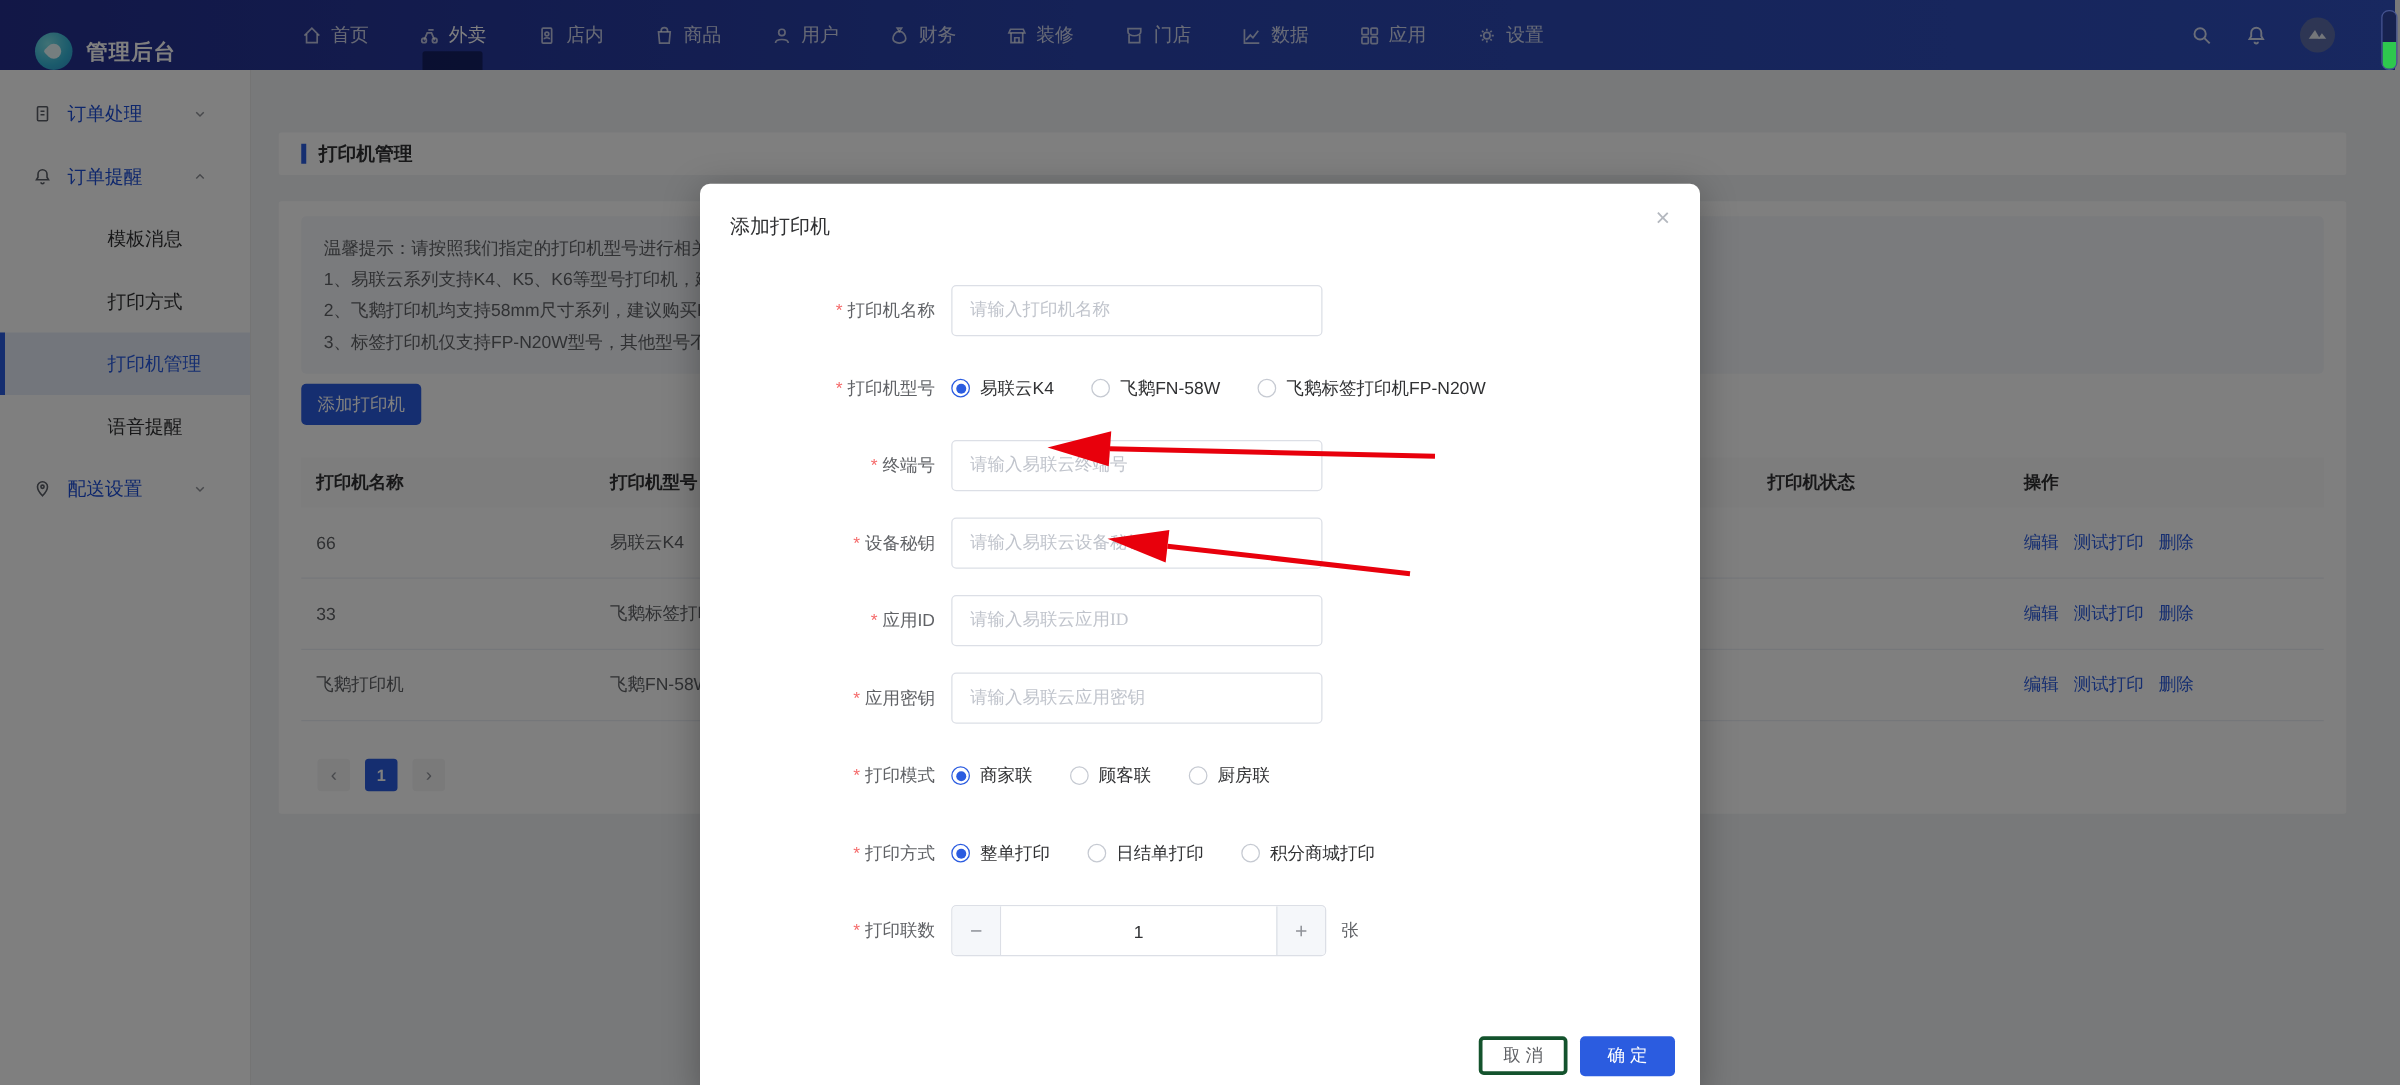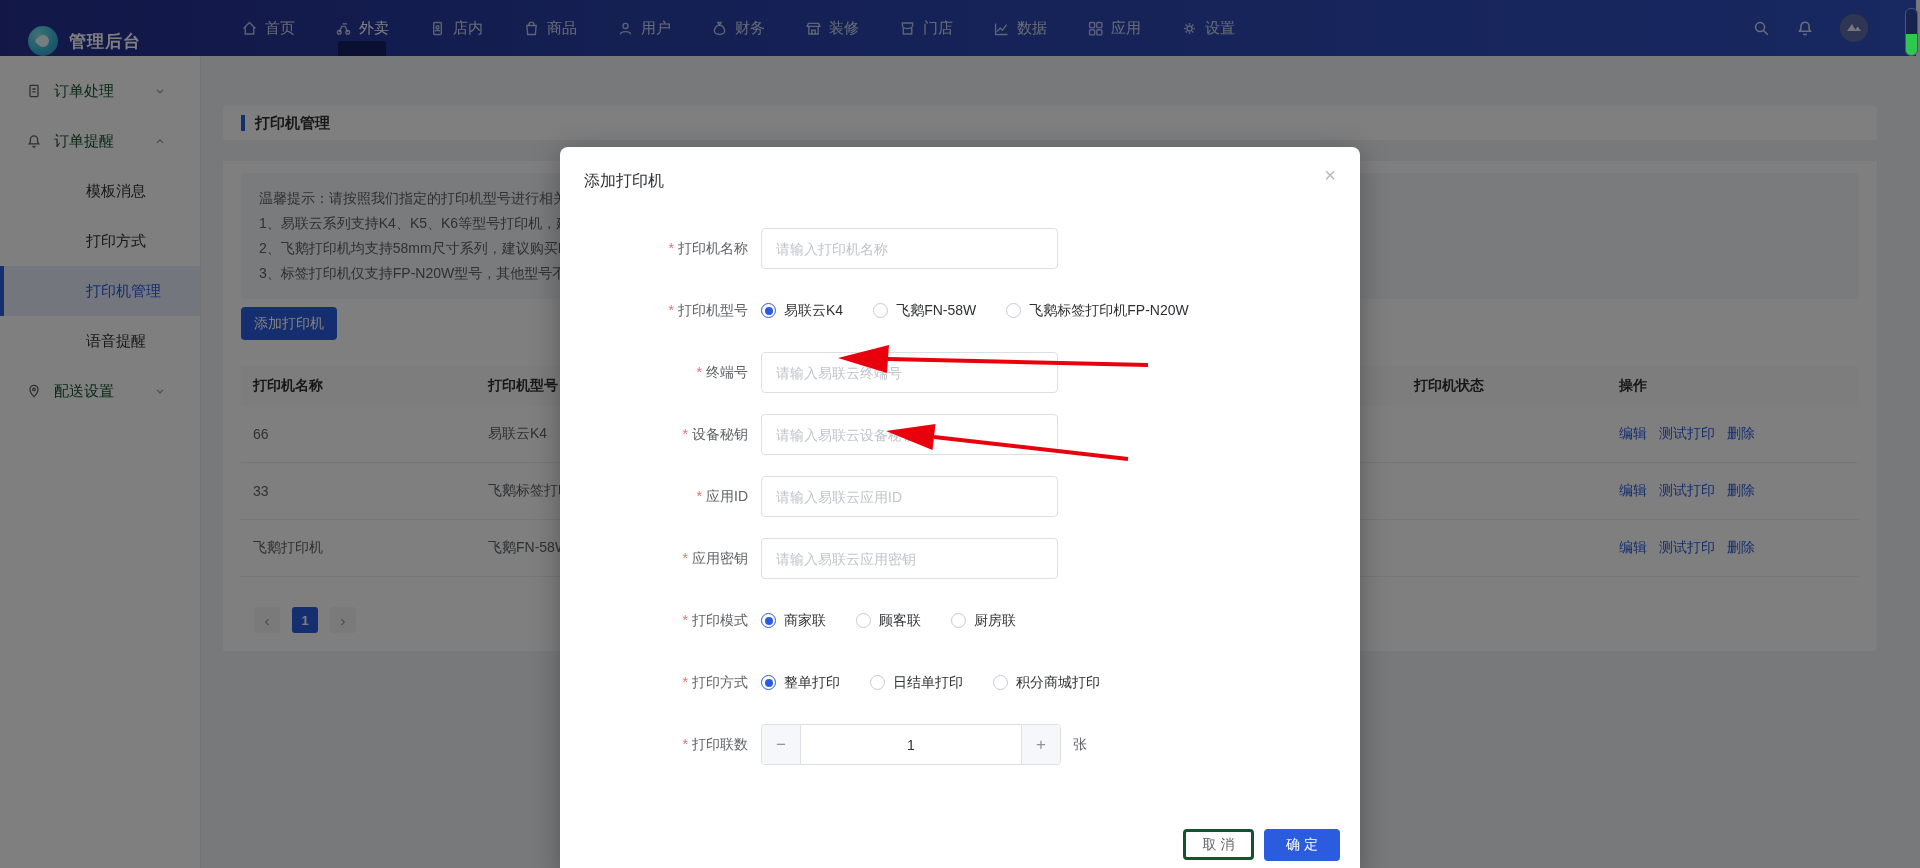--- a/index.html
+++ b/index.html
@@ -52,21 +52,21 @@
     border:1px solid #45538f;z-index:80;
   }
 
   
   .sidebar{
     position:absolute;left:0;top:56px;bottom:0;width:200px;background:#ffffff;
     border-right:1px solid #e8e8e8;padding-top:10px;z-index:1;
   }
   .side-item{
     display:flex;align-items:center;height:50px;padding-left:26px;cursor:pointer;
-    color:#14532d;font-size:15px;position:relative;
+    color:#1d4ed8;font-size:15px;position:relative;
   }
   .side-item .ic{color:#5a5e66;margin-right:12px}
   .side-item .chev{position:absolute;right:22px;color:#909399}
   .side-sub{
     display:flex;align-items:center;height:50px;padding-left:86px;cursor:pointer;
     color:#303133;font-size:15px;position:relative;
   }
   .side-sub.active{
     background:#e7edf9;color:#2b5ce0;
   }
@@ -129,21 +129,21 @@
   .modal-close{
     position:absolute;right:24px;top:18px;font-size:20px;color:#b4b8bf;cursor:pointer;line-height:1;
   }
   .modal-body{position:absolute;left:0;top:81px;right:0}
   .mrow{display:flex;align-items:center;height:41px;margin-bottom:21px}
   .mlabel{flex:0 0 188px;text-align:right;font-size:14px;color:#606266;white-space:nowrap}
   .star{color:#f56c6c;margin-right:4px;font-size:14px}
   .mctl{margin-left:13px;display:flex;align-items:center}
   .txt{
     width:267px;height:39px;border:1px solid #dcdfe6;border-radius:4px;padding:0 14px;
-    font-size:14px;color:#606266;outline:none;font-family:Liberation Sans, sans-serif;
+    font-size:14px;color:#606266;outline:none;font-family:Liberation Serif, serif;
   }
   .txt::placeholder{color:#c0c4cc}
   .radios{display:flex;align-items:center;gap:30px}
   .radio-opt{display:flex;align-items:center;cursor:pointer}
   .radio{
     width:15px;height:15px;border-radius:50%;border:1px solid #c6cad2;background:#fff;
     box-sizing:border-box;position:relative;flex:0 0 15px;
   }
   .radio.checked{border-color:#2b5ce0}
   .radio.checked::after{content:"";position:absolute;inset:2.5px;border-radius:50%;background:#2b5ce0}

